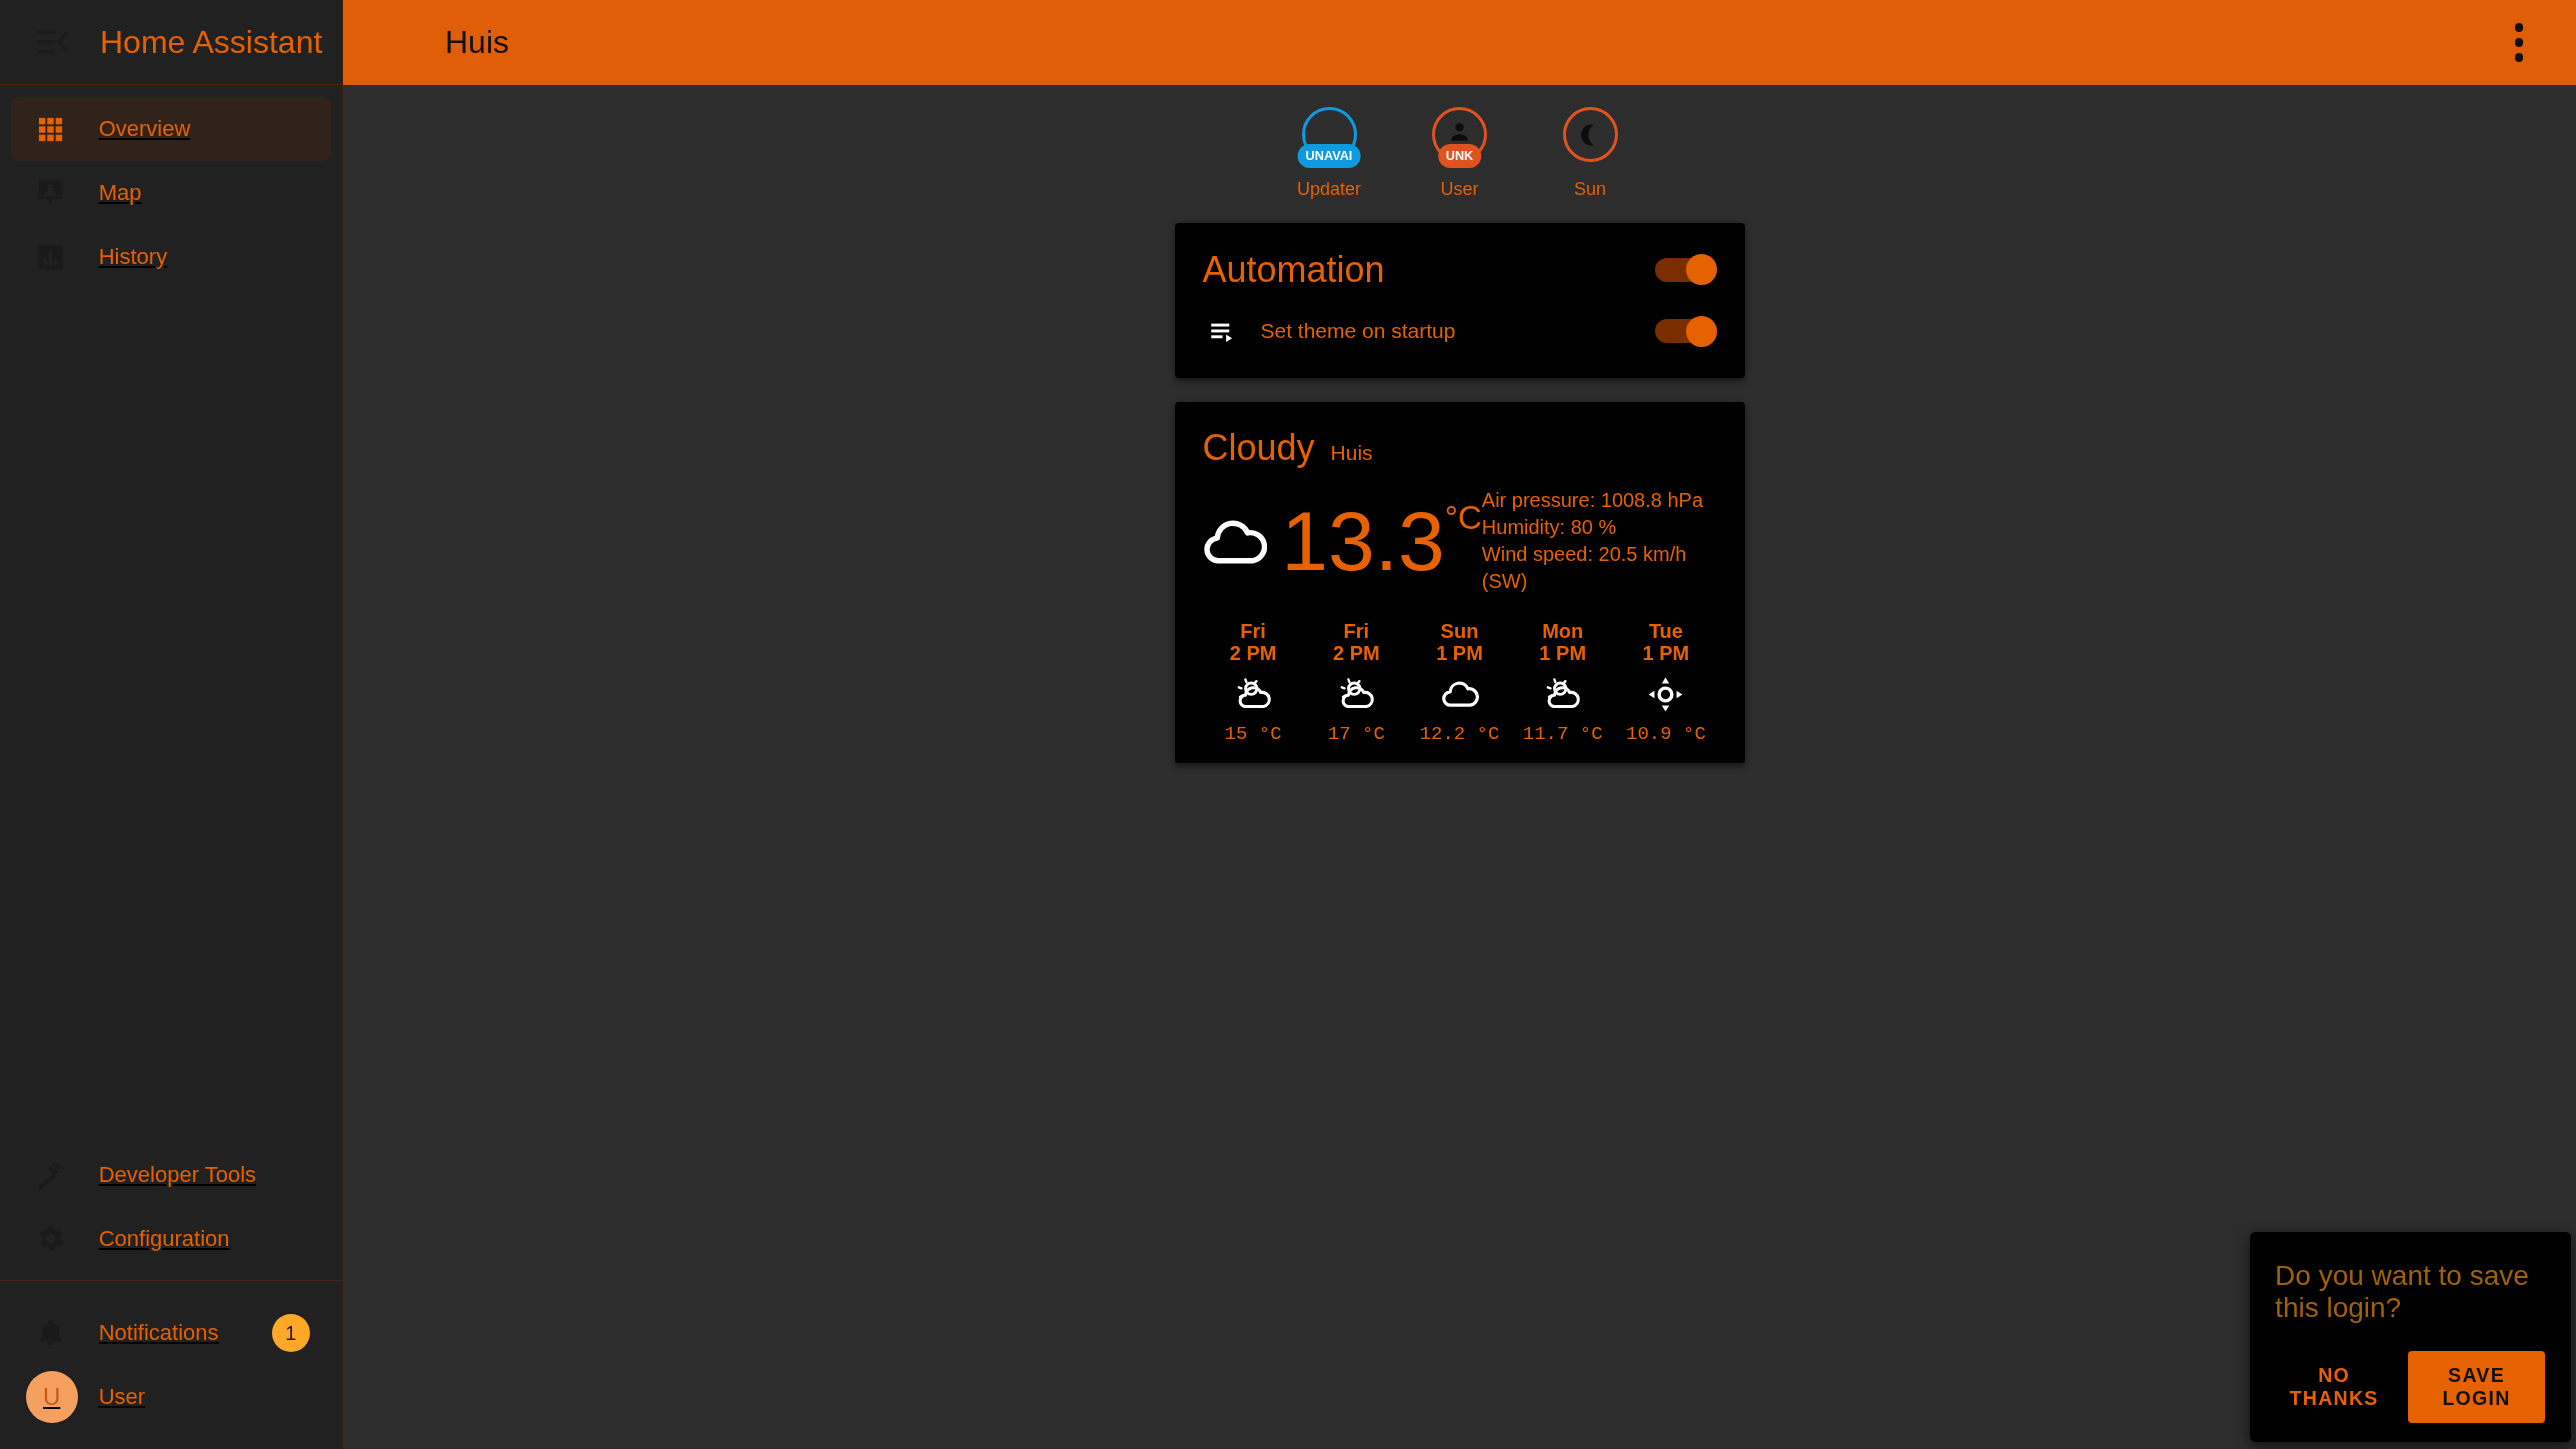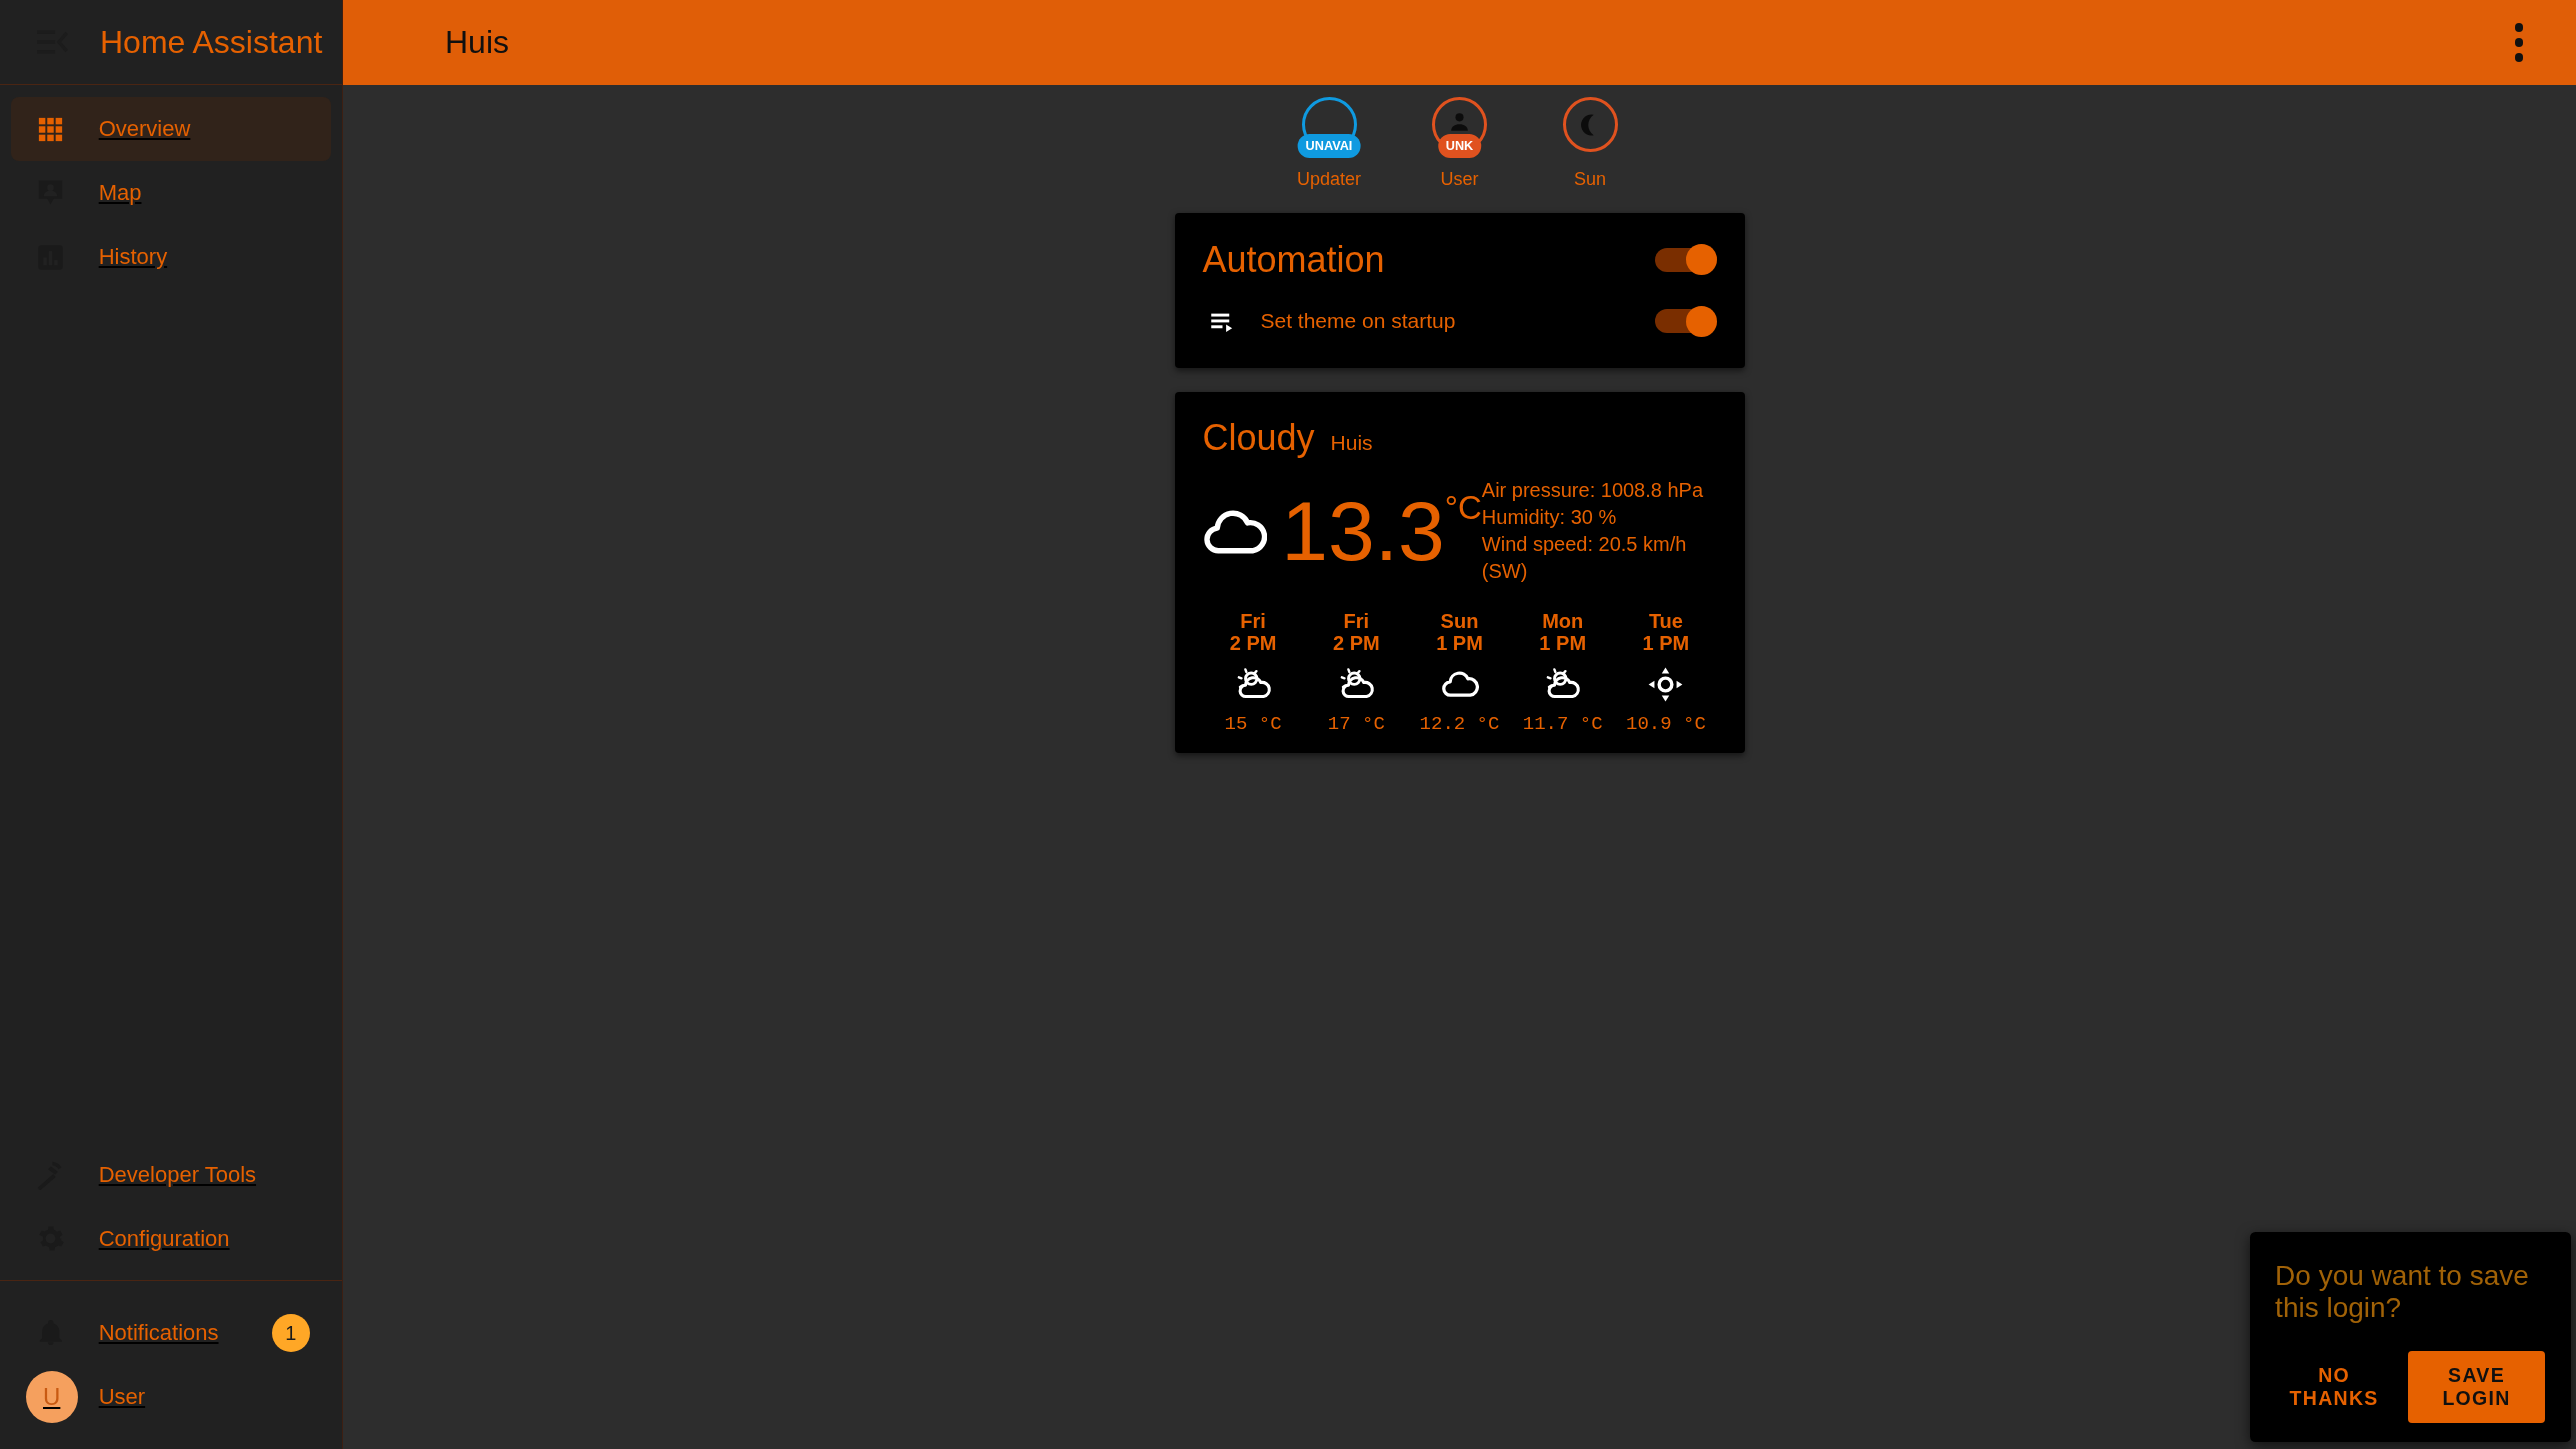--- a/index.html
+++ b/index.html
@@ -131,21 +131,21 @@
   .content {
     flex: 1 1 auto;
     position: relative;
   }
 
   
   .badges {
     display: flex;
     justify-content: center;
     gap: 29.5px;
-    padding-top: 12px;
+    padding-top: 22px;
   }
   .badge-wrap { width: 101px; display: flex; flex-direction: column; align-items: center; cursor: pointer; }
   .badge-circ {
     width: 55px; height: 55px;
     border-radius: 50%;
     border: 3.4px solid #e0521f;
     display: flex; align-items: center; justify-content: center;
     position: relative;
     background: #2d2d2d;
   }
@@ -486,21 +486,21 @@
               <svg width="64" height="51" viewBox="0 0 26 20">
                 <path d="M20.4 18.6H6.2a4.6 4.6 0 01-.4-9.18 6.4 6.4 0 0112.3-2.1 4.9 4.9 0 012.3 11.28z" fill="none" stroke="#ffffff" stroke-width="2.2" stroke-linejoin="round"></path>
               </svg>
             </span>
             <span class="wx-temp">13.3</span>
             <span class="wx-unit">°C</span>
           </div>
 
           <div class="wx-attrs">
             <div>Air pressure: 1008.8 hPa</div>
-            <div>Humidity: 30 %</div>
+            <div>Humidity: 80 %</div>
             <div>Wind speed: 20.5 km/h (SW)</div>
           </div>
         </div>
 
         <div class="forecast">
 
           <div class="fc-col">
             <span class="fc-day">Fri</span>
             <span class="fc-time">2 PM</span>
             <span class="fc-ico">

